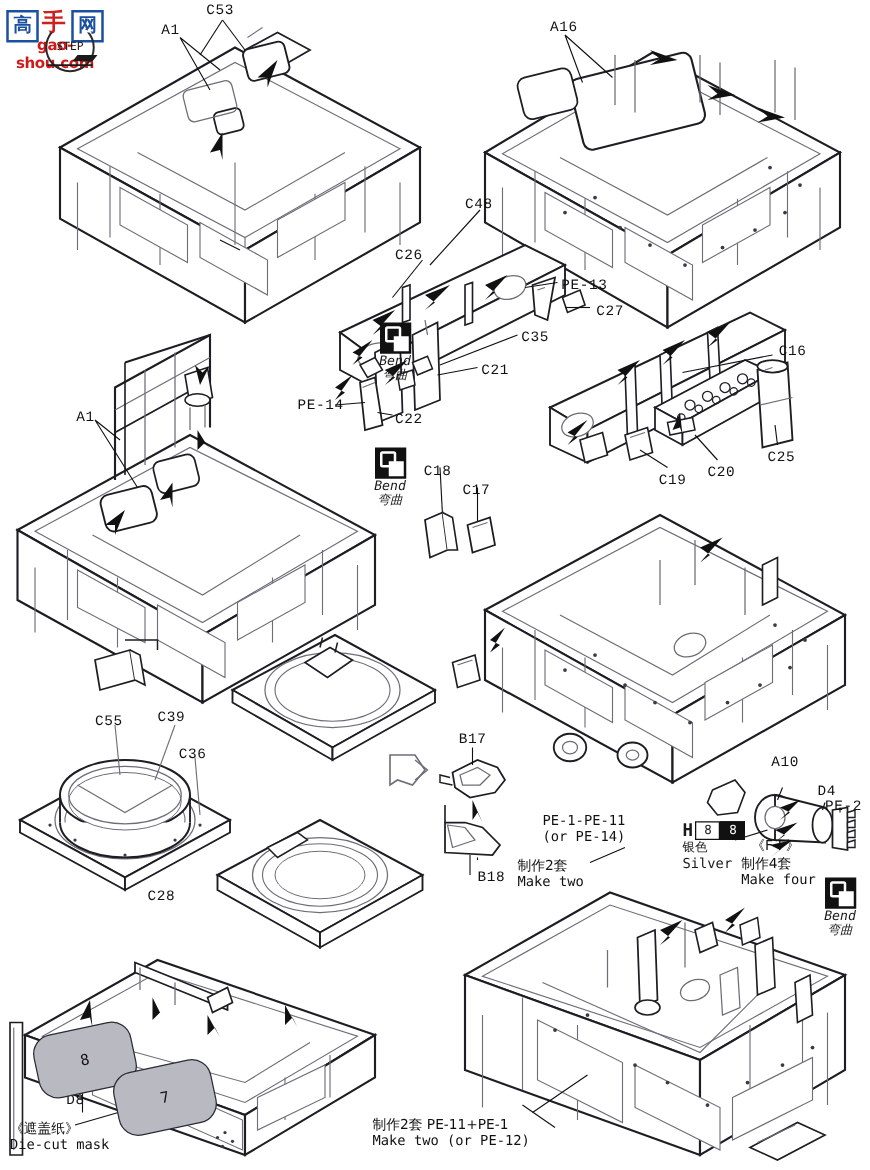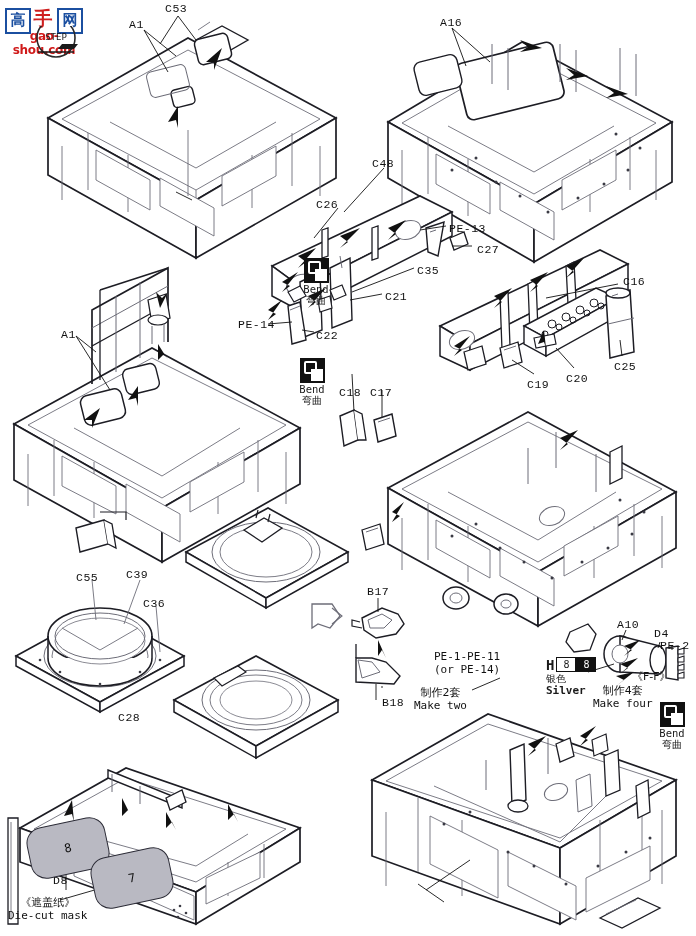--- a/index.html
+++ b/index.html
@@ -3,39 +3,39 @@
 <meta charset="utf-8">
 <style>
   html,body{margin:0;padding:0;background:#fff;}
   body{width:696px;height:936px;position:relative;overflow:hidden;
        font-family:"DejaVu Sans Mono","Liberation Mono",monospace;color:#1a1a1a;}
   #sheet{position:absolute;inset:0;}
   svg.art{position:absolute;left:0;top:0;width:696px;height:936px;}
   .lbl{position:absolute;font-size:11.5px;letter-spacing:.5px;white-space:nowrap;
        font-family:Liberation Mono, monospace;color:#111;}
   .note{position:absolute;font-size:11px;line-height:13px;white-space:nowrap;
-        font-family:"DejaVu Sans Mono","Liberation Mono",monospace;color:#111;text-align:center;}
+        font-family:"DejaVu Sans Mono","Liberation Mono",monospace;color:#111;}
   .cjk{font-family:"DejaVu Sans","Liberation Sans",sans-serif;font-size:11px;}
 
   
   #logo{position:absolute;left:2px;top:2px;width:92px;height:60px;}
   .logobox{position:absolute;width:22px;height:22px;border:2px solid #1b4fa0;
            color:#1b4fa0;font-family:"DejaVu Sans","Liberation Sans",sans-serif;
            font-size:15px;font-weight:bold;text-align:center;line-height:20px;}
   #lb1{left:3px;top:6px;} #lb3{left:55px;top:6px;}
   #lbmid{position:absolute;left:28px;top:2px;width:26px;height:30px;
          color:#cf1f1f;font-size:19px;font-weight:bold;text-align:center;
          font-family:"DejaVu Sans","Liberation Sans",sans-serif;line-height:28px;}
   #lburl{position:absolute;left:0px;top:27px;width:84px;height:13px;color:#d01a1a;
          font-family:"DejaVu Sans","Liberation Sans",sans-serif;font-size:12px;
          font-weight:bold;letter-spacing:-.3px;text-align:center;}
   #stepcirc{position:absolute;left:28px;top:24px;width:52px;height:34px;}
 
   
-  .bend{position:absolute;width:40px;height:44px;text-align:center;}
+  .bend{position:absolute;width:40px;height:44px;text-align:center;font-style:italic;}
   .bend .ico{width:25px;height:25px;margin:0 auto;background:#111;position:relative;}
   .bend .ico i{position:absolute;right:2px;bottom:2px;width:12px;height:12px;
                background:#fff;display:block;}
   .bend .ico b{position:absolute;left:4px;top:3px;width:9px;height:9px;
                border:2px solid #fff;border-radius:2px;display:block;}
   .bend .t1{font-size:10.5px;line-height:12px;
             font-family:"DejaVu Sans Mono","Liberation Mono",monospace;}
   .bend .t2{font-size:10px;line-height:11px;
             font-family:"DejaVu Sans","Liberation Sans",sans-serif;}
 
@@ -44,21 +44,21 @@
   #paint .row{display:flex;align-items:center;height:15px;}
   #paint .h{font-size:14px;font-weight:bold;margin-right:2px;
             font-family:"DejaVu Sans Mono","Liberation Mono",monospace;}
   #paint .c1{width:18px;height:13px;border:1.4px solid #111;background:#fff;
              font-size:10px;text-align:center;line-height:13px;}
   #paint .c2{width:18px;height:13px;border:1.4px solid #111;background:#111;
              color:#fff;font-size:10px;text-align:center;line-height:13px;}
   #paint .cjkl{font-size:10px;line-height:12px;margin-top:1px;
                font-family:"DejaVu Sans","Liberation Sans",sans-serif;}
   #paint .enl{font-size:11px;line-height:12px;
-              font-family:"DejaVu Sans Mono","Liberation Mono",monospace;font-weight:bold;}
+              font-family:"DejaVu Sans Mono","Liberation Mono",monospace;}
 
   .mask{position:absolute;border:1.6px solid #2b2b36;border-radius:16px;
         background:#b9b9c2;display:flex;align-items:center;justify-content:center;
         font-family:"DejaVu Sans Mono","Liberation Mono",monospace;font-size:12px;color:#111;}
 </style>
 </head>
 <body>
 
 <div id="sheet">
 
@@ -516,29 +516,29 @@
   <div class="lbl" style="left:477px;top:243px">C27</div>
   <div class="lbl" style="left:417px;top:264px">C35</div>
   <div class="lbl" style="left:385px;top:290px">C21</div>
   <div class="lbl" style="left:238px;top:318px">PE-14</div>
   <div class="lbl" style="left:316px;top:329px">C22</div>
   <div class="lbl" style="left:623px;top:275px">C16</div>
   <div class="lbl" style="left:614px;top:360px">C25</div>
   <div class="lbl" style="left:527px;top:378px">C19</div>
   <div class="lbl" style="left:566px;top:372px">C20</div>
   <div class="lbl" style="left:61px;top:328px">A1</div>
-  <div class="lbl" style="left:339px;top:386px">C18</div>
+  <div class="lbl" style="left:339px;top:371px">C18</div>
   <div class="lbl" style="left:370px;top:386px">C17</div>
   <div class="lbl" style="left:76px;top:571px">C55</div>
   <div class="lbl" style="left:126px;top:568px">C39</div>
   <div class="lbl" style="left:143px;top:597px">C36</div>
   <div class="lbl" style="left:118px;top:711px">C28</div>
   <div class="lbl" style="left:367px;top:585px">B17</div>
   <div class="lbl" style="left:382px;top:696px">B18</div>
-  <div class="lbl" style="left:617px;top:618px">A10</div>
+  <div class="lbl" style="left:617px;top:604px">A10</div>
   <div class="lbl" style="left:654px;top:627px">D4</div>
   <div class="lbl" style="left:660px;top:639px">PE-2</div>
   <div class="lbl" style="left:53px;top:874px">D8</div>
   <div class="lbl" style="left:104px;top:945px">D7</div>
 
   <div class="bend" style="left:296px;top:258px">
     <div class="ico">
         <b></b>
         <i></i>
       </div>
@@ -563,28 +563,32 @@
   </div>
 
   <div class="note" style="left:434px;top:650px">
     <div>PE-1-PE-11</div>
     <div>(or PE-14)</div>
   </div>
   <div class="note" style="left:414px;top:686px">
     <div class="cjk">制作2套</div>
     <div>Make two</div>
   </div>
-  <div class="note cjk" style="left:632px;top:670px">《F-F》</div>
+  <div class="note cjk" style="left:601px;top:670px">《F-F》</div>
   <div class="note" style="left:593px;top:684px">
     <div class="cjk">制作4套</div>
     <div>Make four</div>
   </div>
   <div class="note" style="left:8px;top:896px">
     <div class="cjk">《遮盖纸》</div>
     <div>Die-cut mask</div>
+  </div>
+  <div class="note" style="left:298px;top:893px">
+    <div class="cjk">制作2套  PE-11+PE-1</div>
+    <div>Make two (or PE-12)</div>
   </div>
 
   <div id="paint">
     <div class="row">
       <span class="h">H</span>
       <span class="c1">8</span>
       <span class="c2">8</span>
     </div>
     <div class="cjkl">银色</div>
     <div class="enl">Silver</div>

